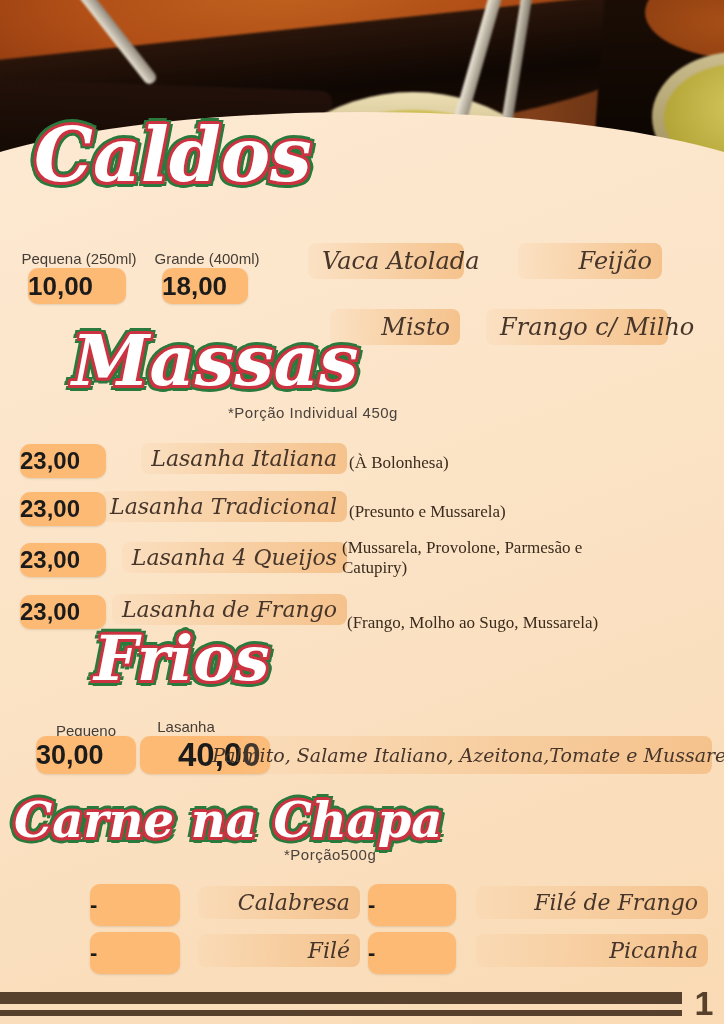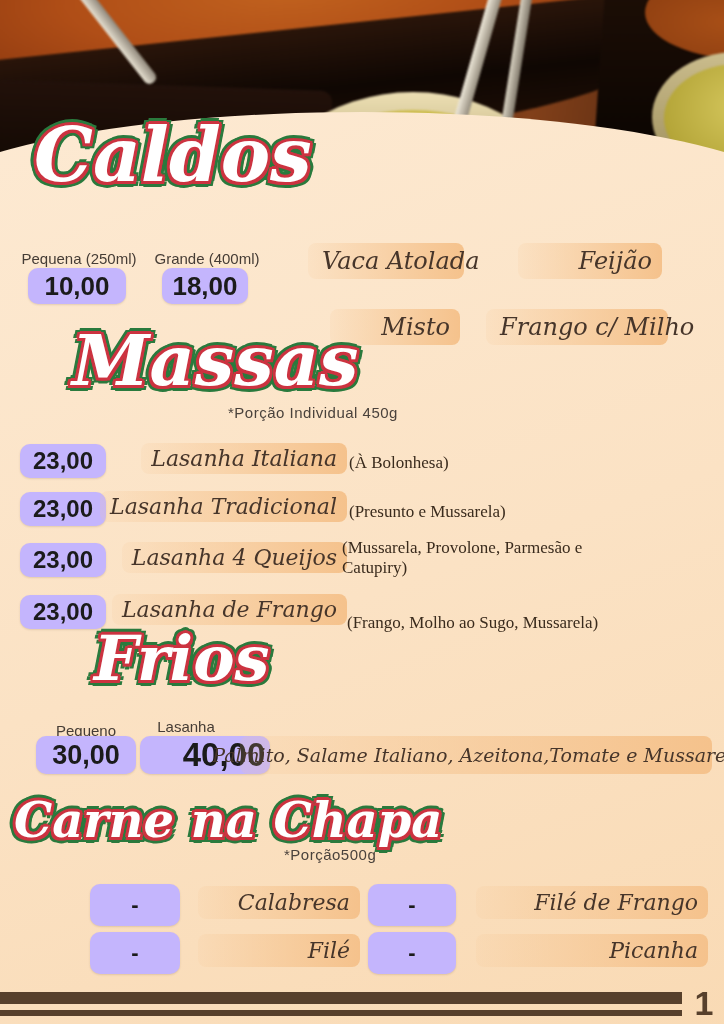--- a/index.html
+++ b/index.html
@@ -62,21 +62,21 @@
   
   .pill{position:absolute;background:linear-gradient(90deg,rgba(246,199,149,.15),#f5c28c);
       border-radius:8px;color:#46352a;font-family:"DejaVu Serif",serif;font-style:italic;
       font-size:24px;text-align:right;padding:4px 10px 4px 14px;white-space:nowrap;}
   .i-vaca{left:308px;top:243px;width:132px;}
   .i-feijao{left:518px;top:243px;width:120px;}
   .i-misto{left:330px;top:309px;width:106px;}
   .i-frangomilho{left:486px;top:309px;width:158px;}
 
   
-  .wpill{position:absolute;background:#c4b5fd;border-radius:10px;text-align:center;
+  .wpill{position:absolute;background:#fdba74;border-radius:10px;
       font-weight:700;color:#1b1b1b;box-shadow:0 1px 2px rgba(90,60,30,.15);}
   .cp1{left:28px;top:268px;width:98px;height:36px;font-size:26px;line-height:36px;}
   .cp2{left:162px;top:268px;width:86px;height:36px;font-size:26px;line-height:36px;}
   .mp{left:20px;width:86px;height:34px;font-size:24px;line-height:34px;}
   .mp1{top:444px;} .mp2{top:492px;} .mp3{top:543px;} .mp4{top:595px;}
   .fp1{left:36px;top:736px;width:100px;height:38px;font-size:27px;line-height:38px;}
   .fp2{left:140px;top:736px;width:92px;height:38px;font-size:33px;line-height:38px;padding-left:38px;}
   .dash{font-size:22px;}
   .kp1a{left:90px;top:884px;width:90px;height:42px;line-height:42px;}
   .kp1b{left:368px;top:884px;width:88px;height:42px;line-height:42px;}

